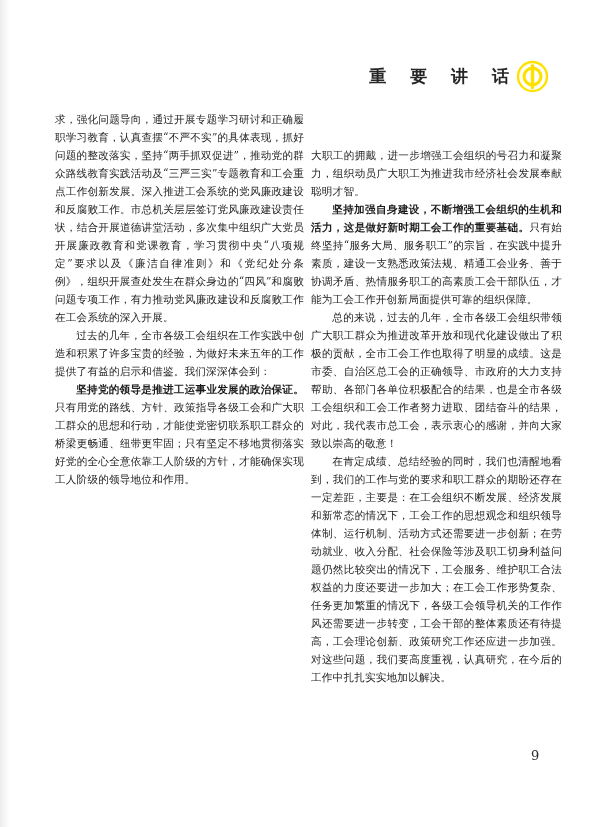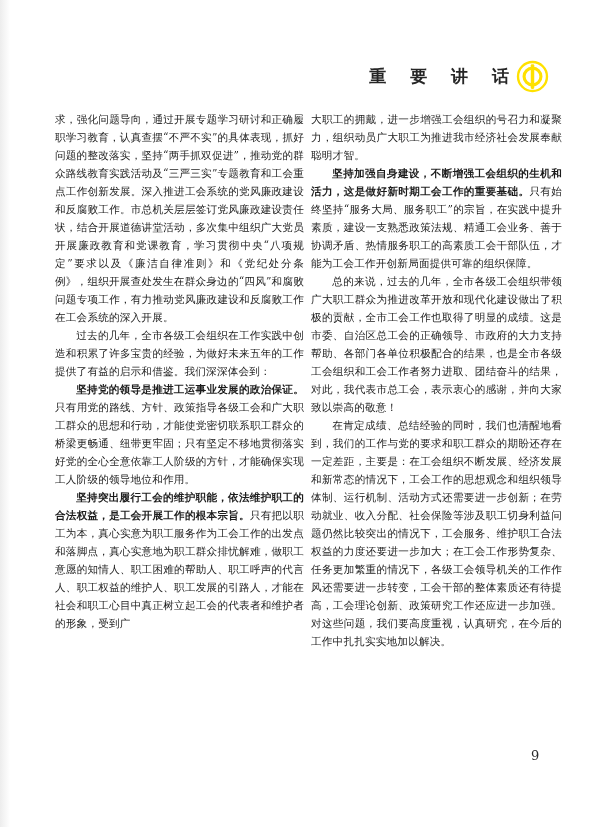--- a/index.html
+++ b/index.html
@@ -19,21 +19,21 @@
     font-family:"DejaVu Sans","Liberation Sans",sans-serif;
     font-weight:bold;font-size:17px;letter-spacing:9px;margin-right:-9px;
     white-space:nowrap;
   }
   .logo{width:33px;height:33px;display:block;}
   .column{
     position:absolute;top:110px;text-align:justify;
     font-size:10.6px;line-height:18px;letter-spacing:0.2px;
   }
   .col-left{left:55px;width:249px;}
-  .col-right{left:311px;width:251px;}
+  .col-right{left:311px;width:251px;margin-top:36px;}
   .column p{margin:0;padding:0;}
   .column p.indent{text-indent:2em;}
   .column b{font-family:"DejaVu Sans","Liberation Sans",sans-serif;font-weight:bold;}
   .page-number{
     position:absolute;left:531px;top:748px;font-size:13px;color:#2a2a2a;
     font-family:"DejaVu Serif","Liberation Serif",serif;
   }
 </style>
 </head>
 <body>
@@ -46,21 +46,20 @@
       <circle class="logo-stroke" cx="18" cy="18" r="15.8" fill="none" stroke="#ffe100" stroke-width="2.6"></circle>
       <circle class="logo-stroke" cx="18" cy="18" r="9.2" fill="none" stroke="#ffe100" stroke-width="3.4"></circle>
       <rect class="logo-fill" x="16.1" y="4.5" width="3.8" height="27" rx="1.2" fill="#ffe100"></rect>
     </svg>
   </div>
 
   <div class="column col-left">
       <p><span>求，强化问题导向，通过开展专题学习研讨和正确履职学习教育，认真查摆“不严不实”的具体表现，抓好问题的整改落实，坚持“两手抓双促进”，推动党的群众路线教育实践活动及“三严三实”专题教育和工会重点工作创新发展。深入推进工会系统的党风廉政建设和反腐败工作。市总机关层层签订党风廉政建设责任状，结合开展道德讲堂活动，多次集中组织广大党员开展廉政教育和党课教育，学习贯彻中央“八项规定”要求以及《廉洁自律准则》和《党纪处分条例》，组织开展查处发生在群众身边的“四风”和腐败问题专项工作，有力推动党风廉政建设和反腐败工作在工会系统的深入开展。</span></p>
       <p class="indent"><span>过去的几年，全市各级工会组织在工作实践中创造和积累了许多宝贵的经验，为做好未来五年的工作提供了有益的启示和借鉴。我们深深体会到：</span></p>
       <p class="indent"><b>坚持党的领导是推进工运事业发展的政治保证。</b><span>只有用党的路线、方针、政策指导各级工会和广大职工群众的思想和行动，才能使党密切联系职工群众的桥梁更畅通、纽带更牢固；只有坚定不移地贯彻落实好党的全心全意依靠工人阶级的方针，才能确保实现工人阶级的领导地位和作用。</span></p>
-      <p class="indent"><b>坚持突出履行工会的维护职能，依法维护职工的合法权益，是工会开展工作的根本宗旨。</b><span>只有把以职工为本，真心实意为职工服务作为工会工作的出发点和落脚点，真心实意地为职工群众排忧解难，做职工意愿的知情人、职工困难的帮助人、职工呼声的代言人、职工权益的维护人、职工发展的引路人，才能在社会和职工心目中真正树立起工会的代表者和维护者的形象，受到广</span></p>
     </div>
 
   <div class="column col-right">
       <p><span>大职工的拥戴，进一步增强工会组织的号召力和凝聚力，组织动员广大职工为推进我市经济社会发展奉献聪明才智。</span></p>
       <p class="indent"><b>坚持加强自身建设，不断增强工会组织的生机和活力，这是做好新时期工会工作的重要基础。</b><span>只有始终坚持“服务大局、服务职工”的宗旨，在实践中提升素质，建设一支熟悉政策法规、精通工会业务、善于协调矛盾、热情服务职工的高素质工会干部队伍，才能为工会工作开创新局面提供可靠的组织保障。</span></p>
       <p class="indent"><span>总的来说，过去的几年，全市各级工会组织带领广大职工群众为推进改革开放和现代化建设做出了积极的贡献，全市工会工作也取得了明显的成绩。这是市委、自治区总工会的正确领导、市政府的大力支持帮助、各部门各单位积极配合的结果，也是全市各级工会组织和工会工作者努力进取、团结奋斗的结果，对此，我代表市总工会，表示衷心的感谢，并向大家致以崇高的敬意！</span></p>
       <p class="indent"><span>在肯定成绩、总结经验的同时，我们也清醒地看到，我们的工作与党的要求和职工群众的期盼还存在一定差距，主要是：在工会组织不断发展、经济发展和新常态的情况下，工会工作的思想观念和组织领导体制、运行机制、活动方式还需要进一步创新；在劳动就业、收入分配、社会保险等涉及职工切身利益问题仍然比较突出的情况下，工会服务、维护职工合法权益的力度还要进一步加大；在工会工作形势复杂、任务更加繁重的情况下，各级工会领导机关的工作作风还需要进一步转变，工会干部的整体素质还有待提高，工会理论创新、政策研究工作还应进一步加强。对这些问题，我们要高度重视，认真研究，在今后的工作中扎扎实实地加以解决。</span></p>
     </div>
 
   <div class="page-number">9</div>

